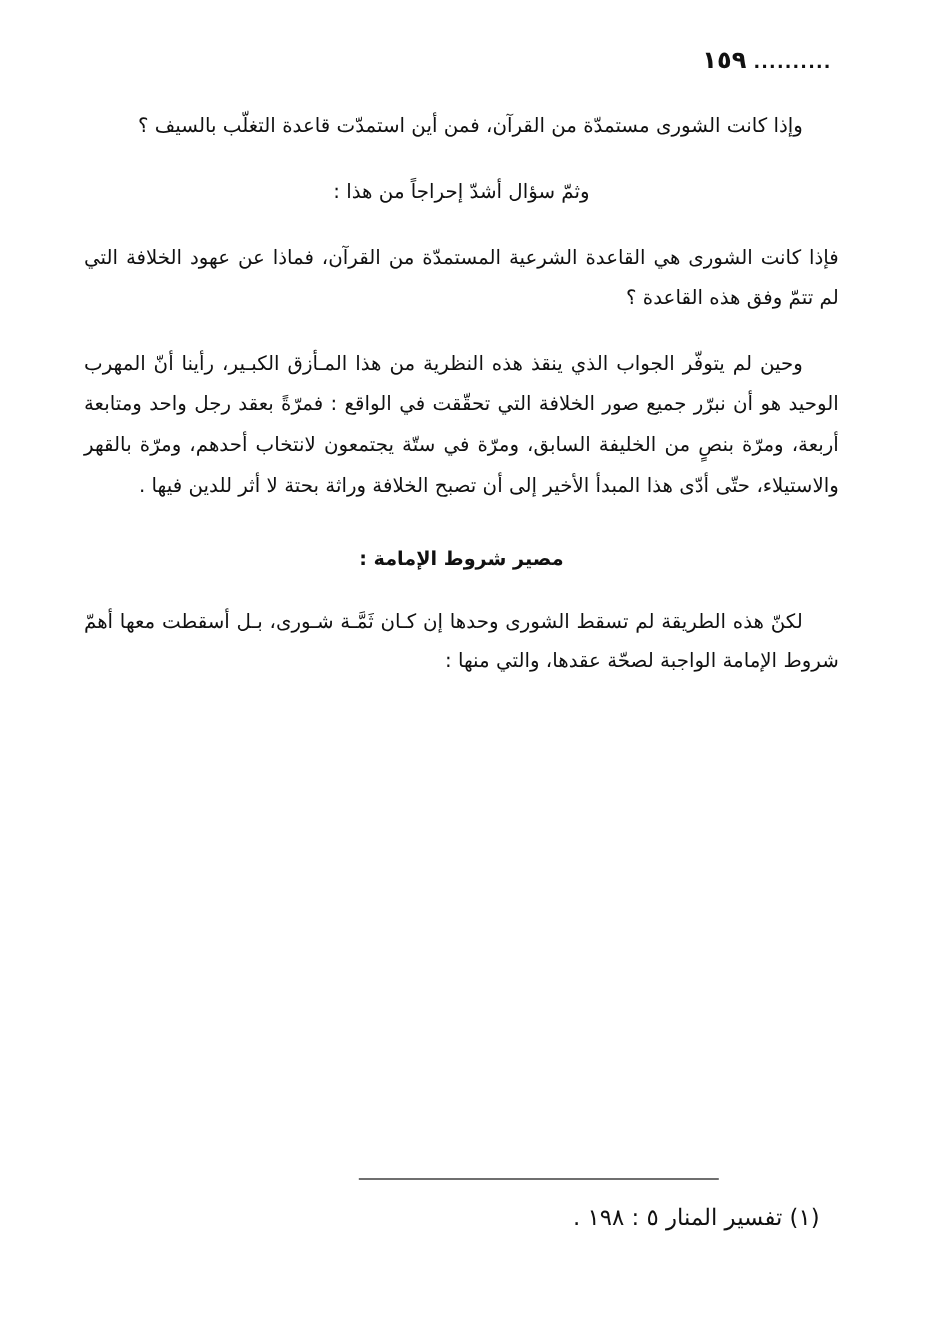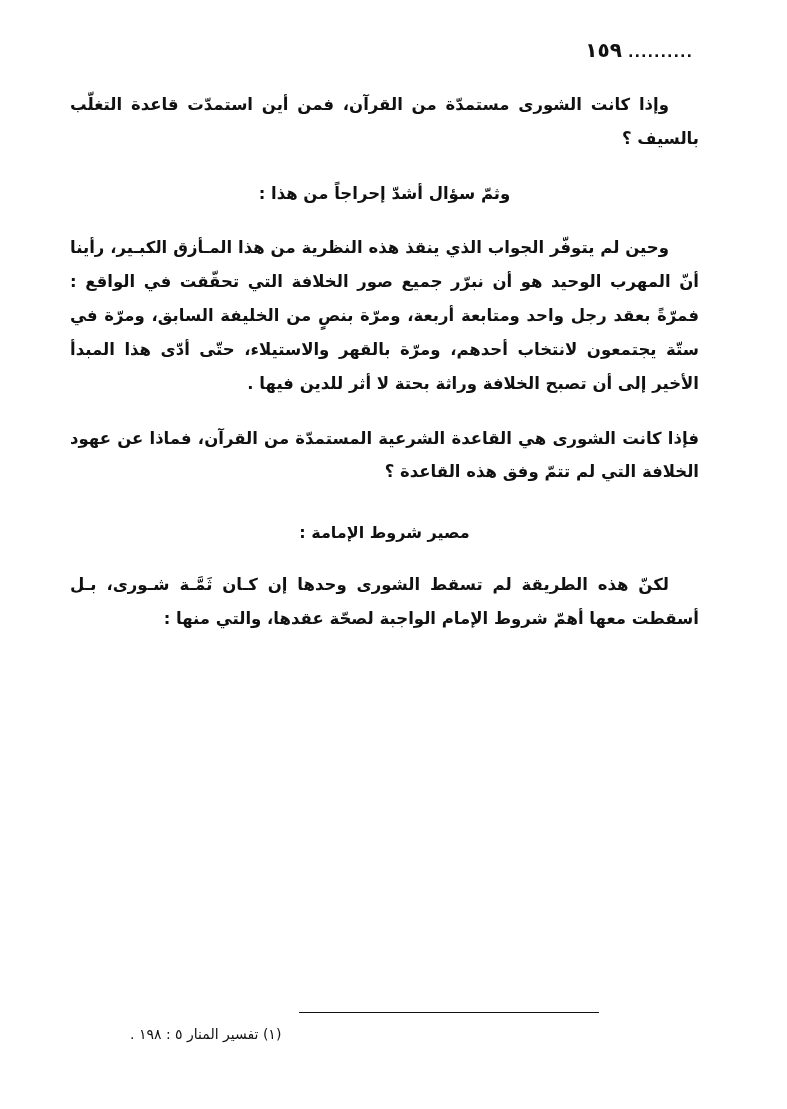--- a/index.html
+++ b/index.html
@@ -54,21 +54,20 @@
     direction: rtl;
     text-align: justify;
     text-align-last: center;
   }
   p.para {
     font-size: 16.5px;
     line-height: 2.05;
     margin: 0 0 21px 0;
     text-indent: 0;
     text-align: justify;
-    font-weight: bold;
   }
   p.para.indent {
     text-indent: 30px;
   }
   p.short-center {
     text-align: left;
   }
   p.justified-block {
     text-align: justify;
     text-align-last: right;
@@ -89,24 +88,24 @@
     direction: rtl;
   }
   .footnote-rule {
     width: 300px;
     height: 1px;
     background: #111111;
     margin: 0 0 10px auto;
     margin-right: 100px;
   }
   .footnote-text {
-    font-size: 14px;
-    text-align: left;
+    font-size: 19px;
+    text-align: right;
     line-height: 1.7;
-    margin: 0;
+    margin: 16px;
     padding-left: 60px;
   }
   sup.fnref {
     font-size: 10px;
     vertical-align: super;
   }
 </style>
 </head>
 <body>
 
@@ -116,28 +115,28 @@
     <span class="dots">..........</span>
     <span class="page-number">١٥٩</span>
   </div>
 
   <div class="body-text">
 
     <p class="para indent justified-block">وإذا كانت الشورى مستمدّة من القرآن، فمن أين استمدّت قاعدة التغلّب بالسيف ؟</p>
 
     <p class="para short-center">وثمّ سؤال أشدّ إحراجاً من هذا :</p>
 
+    <p class="para justified-block">فإذا كانت الشورى هي القاعدة الشرعية المستمدّة من القرآن، فماذا عن عهود الخلافة التي لم تتمّ وفق هذه القاعدة ؟</p>
+
     <p class="para indent justified-block">وحين لم يتوفّر الجواب الذي ينقذ هذه النظرية من هذا المـأزق الكبـير، رأينا أنّ المهرب الوحيد هو أن نبرّر جميع صور الخلافة التي تحقّقت في الواقع : فمرّةً بعقد رجل واحد ومتابعة أربعة، ومرّة بنصٍ من الخليفة السابق، ومرّة في ستّة يجتمعون لانتخاب أحدهم، ومرّة بالقهر والاستيلاء، حتّى أدّى هذا المبدأ الأخير إلى أن تصبح الخلافة وراثة بحتة لا أثر للدين فيها .</p>
-
-    <p class="para justified-block">فإذا كانت الشورى هي القاعدة الشرعية المستمدّة من القرآن، فماذا عن عهود الخلافة التي لم تتمّ وفق هذه القاعدة ؟</p>
 
     <h2 class="subhead">مصير شروط الإمامة :</h2>
 
 
-    <p class="para indent justified-block">لكنّ هذه الطريقة لم تسقط الشورى وحدها إن كـان ثَمَّـة شـورى، بـل أسقطت معها أهمّ شروط الإمام الواجبة لصحّة عقدها، والتي منها :</p>
+    <p class="para indent justified-block">لكنّ هذه الطريقة لم تسقط الشورى وحدها إن كـان ثَمَّـة شـورى، بـل أسقطت معها أهمّ شروط الإمامة الواجبة لصحّة عقدها، والتي منها :</p>
 
 
   </div>
 
   <div class="footnote-zone">
     <div class="footnote-rule"></div>
     <p class="footnote-text">(١) تفسير المنار ٥ : ١٩٨ .</p>
   </div>
 
 </div>

